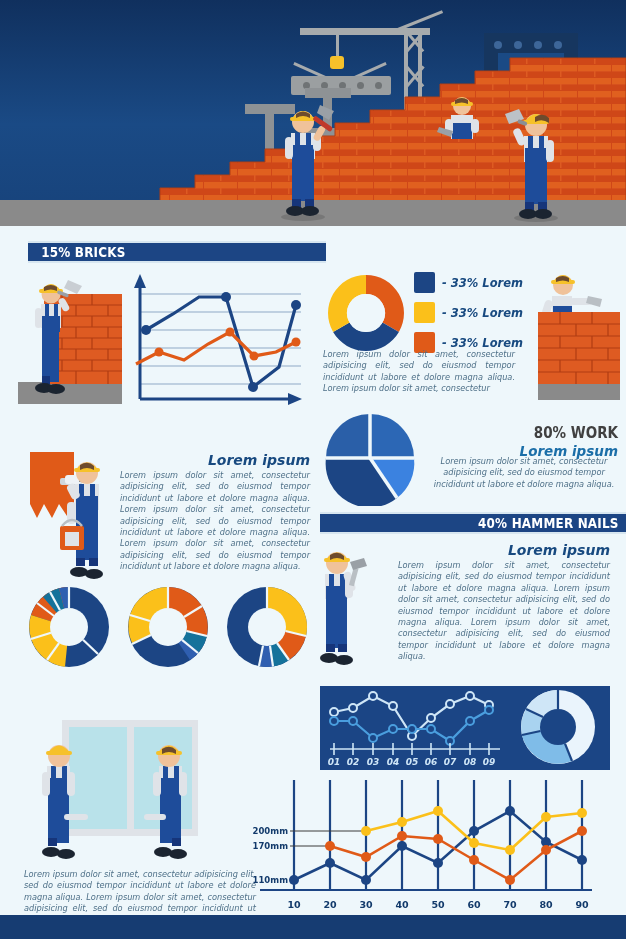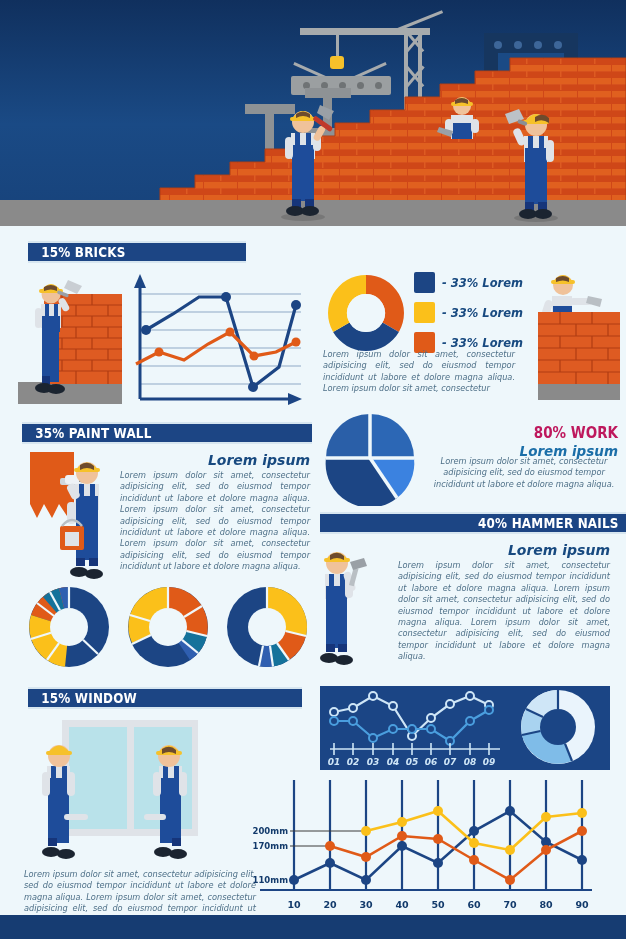--- a/index.html
+++ b/index.html
@@ -74,21 +74,21 @@
   
   .body-txt {
     color:#4d6f87; font-size:8.2px; line-height:11.4px; font-style:italic;
     text-align:justify; font-family:"DejaVu Sans","Liberation Sans", sans-serif;
   }
   .lorem-head {
     color:#184a80; font-weight:700; font-style:italic; font-size:14px;
     font-family:"DejaVu Sans","Liberation Sans", sans-serif;
   }
   .stat-head {
-    color:#be185d; font-weight:700; font-size:15px;
+    color:#404040; font-weight:700; font-size:15px;
     font-family:"DejaVu Sans Condensed","Liberation Sans", sans-serif;
   }
   .legend-row { display:flex; align-items:center; gap:7px; margin-bottom:9px; }
   .legend-sw { width:21px; height:21px; border-radius:2px; }
   .legend-tx { color:#184a80; font-weight:700; font-style:italic; font-size:11.5px;
                font-family:"DejaVu Sans","Liberation Sans", sans-serif; }
 
   
   .blue-panel { position:absolute; background:#1b4585; z-index:5; }
   .axis-lab { fill:#123a6b; font-size:9.5px; font-weight:700;
@@ -216,21 +216,21 @@
       <rect x="10" y="28" width="8" height="18" rx="4" fill="#dfe3e8" transform="rotate(-25 14 36)"></rect>
       <circle cx="31" cy="25" r="11" fill="#f0c29a"></circle>
       <path d="M20 22 q11 -16 22 0 z" fill="#f6c12a"></path>
       <rect x="18" y="20" width="26" height="4" rx="2" fill="#f6c12a"></rect>
       <path d="M30 17 q8 -5 14 1 l0 5 q-7 -5 -14 -1 z" fill="#6d4b2d"></path>
       <path d="M0 14 l14 -5 l5 10 l-15 5 z" fill="#bcc2c7"></path>
       <rect x="13" y="19" width="10" height="4" rx="2" fill="#8a8f94" transform="rotate(20 13 20)"></rect>
     </svg>
   </div>
 
-  <div class="banner left" style="left:28px; top:241px; width:218px;">
+  <div class="banner left" style="left:28px; top:241px; width:298px;">
     <span>15% BRICKS</span>
   </div>
 
   <svg style="position:absolute; left:18px; top:272px; z-index:7;" width="104" height="132">
     <rect x="0" y="110" width="104" height="22" fill="#8a8a8a"></rect>
     <g>
       <rect x="26" y="22" width="78" height="90" fill="#de5b22"></rect>
       <g stroke="#b03d13" stroke-width="1.2">
         <line x1="26" y1="33" x2="104" y2="33"></line>
           <line x1="26" y1="44" x2="104" y2="44"></line>
@@ -377,23 +377,20 @@
           <line x1="0" y1="0" x2="-44" y2="0"></line>
       </g>
     </g>
   </svg>
   <div style="position:absolute; left:420px; top:424px; width:198px; text-align:right; z-index:7;">
     <div class="stat-head">80% WORK</div>
     <div class="lorem-head" style="color:#1b6ea8; font-size:13.5px; margin-top:1px;">Lorem ipsum</div>
   </div>
   <div class="body-txt" style="position:absolute; left:432px; top:456px; width:184px; text-align:center; z-index:7;">Lorem ipsum dolor sit amet, consectetur adipisicing elit, sed do eiusmod tempor incididunt ut labore et dolore magna aliqua.</div>
 
-  <div class="banner left" style="left:22px; top:422px; width:290px;">
-    <span>35% PAINT WALL</span>
-  </div>
 
   <svg style="position:absolute; left:22px; top:450px; z-index:7;" width="98" height="142">
     <rect x="8" y="2" width="44" height="52" fill="#e05a18"></rect>
     <path d="M8 54 l7 14 l7 -14 l8 14 l7 -14 l8 12 l7 -12 z" fill="#e05a18"></path>
     <rect x="38" y="28" width="22" height="7" rx="2" fill="#cfd6dc"></rect>
     <rect x="43" y="25" width="16" height="9" rx="3" fill="#eef2f6"></rect>
     <rect x="57" y="29" width="12" height="3" fill="#8a8f94"></rect>
     <rect x="54" y="56" width="22" height="54" fill="#1e4c9a"></rect>
     <rect x="54" y="108" width="9" height="8" fill="#16357a"></rect>
     <rect x="67" y="108" width="9" height="8" fill="#16357a"></rect>
@@ -553,23 +550,20 @@
       <circle r="18" fill="#1b4585"></circle>
       <g stroke="#1b4585" stroke-width="2.2">
         <line x1="0" y1="-18" x2="0" y2="-37"></line>
           <line x1="-15" y1="-10" x2="-32" y2="-18"></line>
         <line x1="-17.6" y1="4" x2="-36" y2="8"></line>
           <line x1="7" y1="16.6" x2="14" y2="34"></line>
       </g>
     </g>
   </svg>
 
-  <div class="banner left" style="left:28px; top:687px; width:274px;">
-    <span>15% WINDOW</span>
-  </div>
 
   <svg style="position:absolute; left:26px; top:716px; z-index:7;" width="190" height="155">
     <rect x="36" y="4" width="136" height="116" fill="#dfe3e8"></rect>
     <rect x="43" y="11" width="58" height="102" fill="#b9e2ea"></rect>
     <rect x="108" y="11" width="58" height="102" fill="#b9e2ea"></rect>
     <rect x="22" y="72" width="21" height="55" fill="#1e4c9a"></rect>
     <rect x="22" y="122" width="9" height="8" fill="#16357a"></rect>
     <ellipse cx="25" cy="136" rx="9" ry="5" fill="#1b2430"></ellipse>
     <ellipse cx="40" cy="138" rx="9" ry="5" fill="#1b2430"></ellipse>
     <rect x="21" y="50" width="23" height="25" fill="#dfe3e8"></rect>

